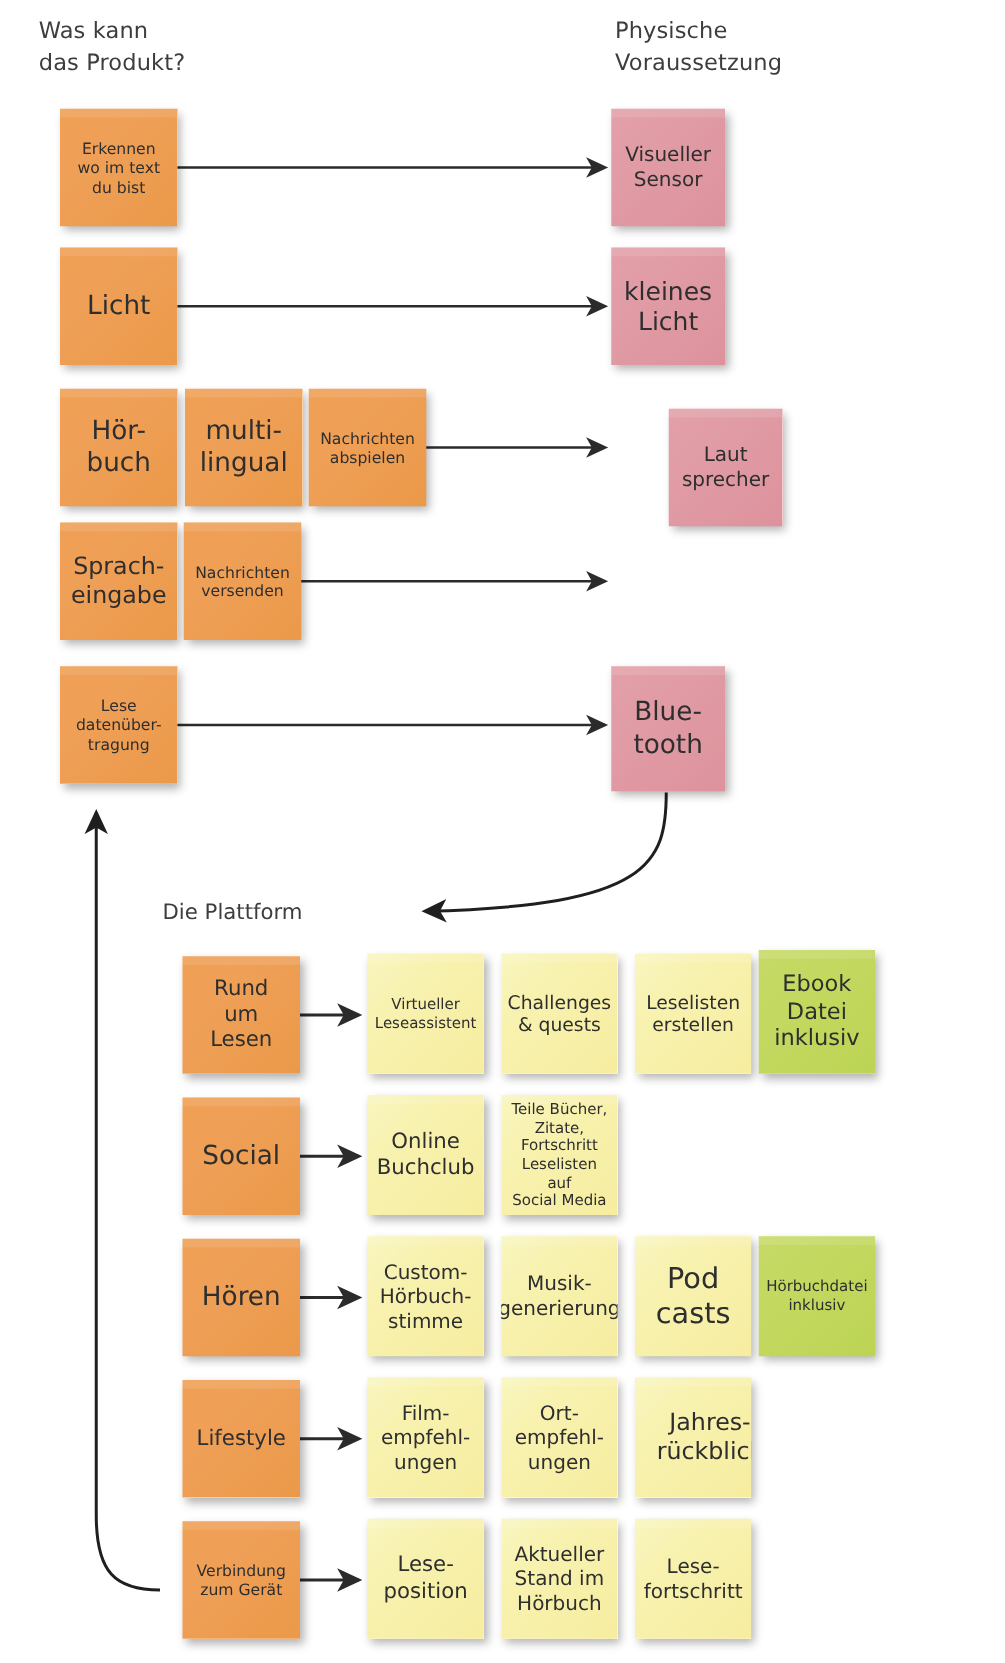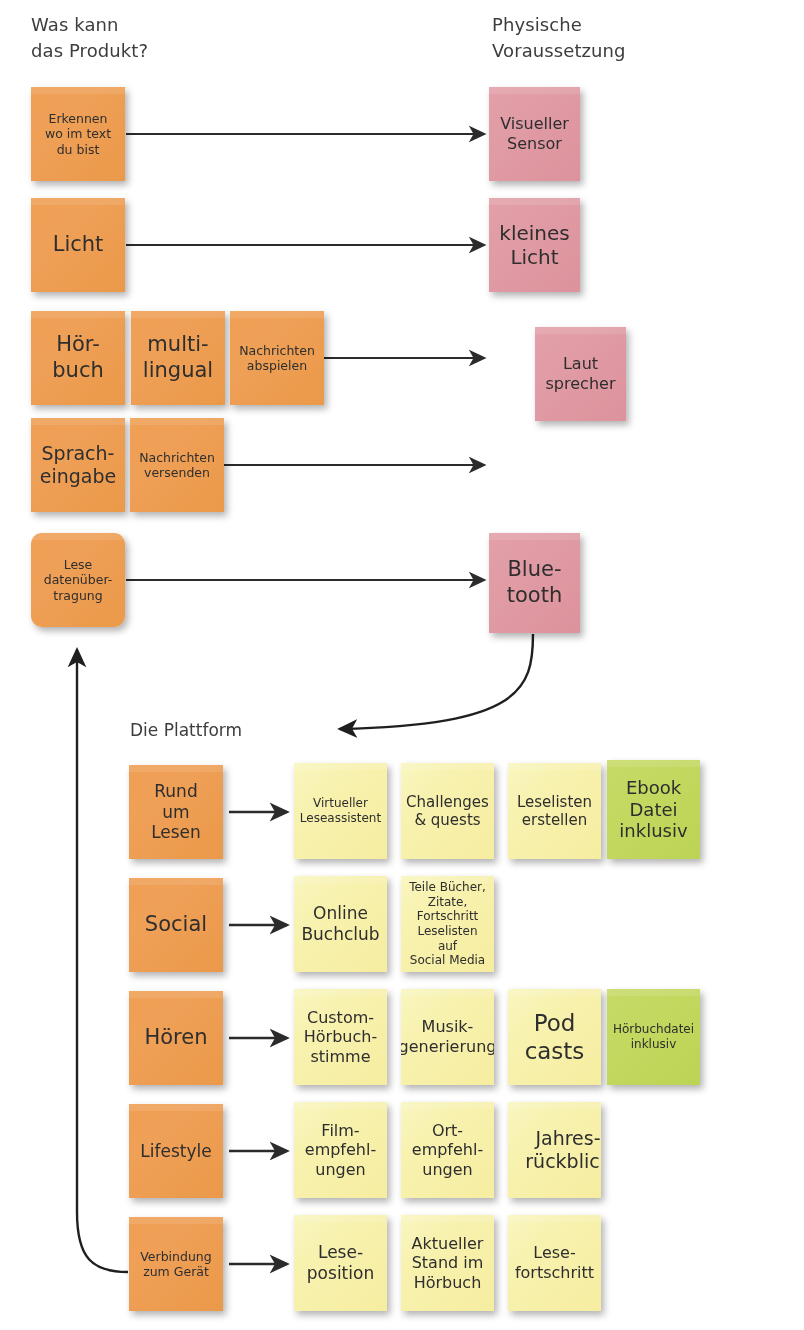--- a/index.html
+++ b/index.html
@@ -44,20 +44,21 @@
     text-align: center;
     padding: 3px 5px;
     color: #2e2e2e;
     box-shadow: 3px 4px 7px rgba(0,0,0,0.30);
     line-height: 1.22;
     white-space: pre-line;
     overflow: hidden;
   }
   .note.orange {
     background: linear-gradient(135deg,#f0a055 0%,#efa057 35%,#eb9949 100%);
+    margin-left: 17px;
   }
   .note.orange::before {
     content: "";
     position: absolute;
     left: 0; top: 0; right: 0; height: 7px;
     background: rgba(255,255,255,0.10);
     pointer-events: none;
   }
   .note.pink {
     background: linear-gradient(135deg,#e3a0a8 0%,#e09ba4 40%,#dd929c 100%);
@@ -147,21 +148,21 @@
   <div class="note orange" style="left:31px; top:311px; width:94px; height:94px; font-size:21px;">
     <span class="txt">Hör-
 buch</span>
   </div>
 
   <div class="note orange" style="left:31px; top:418px; width:94px; height:94px; font-size:19px;">
     <span class="txt">Sprach-
 eingabe</span>
   </div>
 
-  <div class="note orange" style="left:31px; top:533px; width:94px; height:94px; font-size:12.5px;border-radius:11px;">
+  <div class="note orange" style="left:31px; top:533px; width:94px; height:94px; font-size:12.5px;">
     <span class="txt">Lese
 datenüber-
 tragung</span>
   </div>
 
   <div class="note orange" style="left:131px; top:311px; width:94px; height:94px; font-size:21px;">
     <span class="txt">multi-
 lingual</span>
   </div>
 

